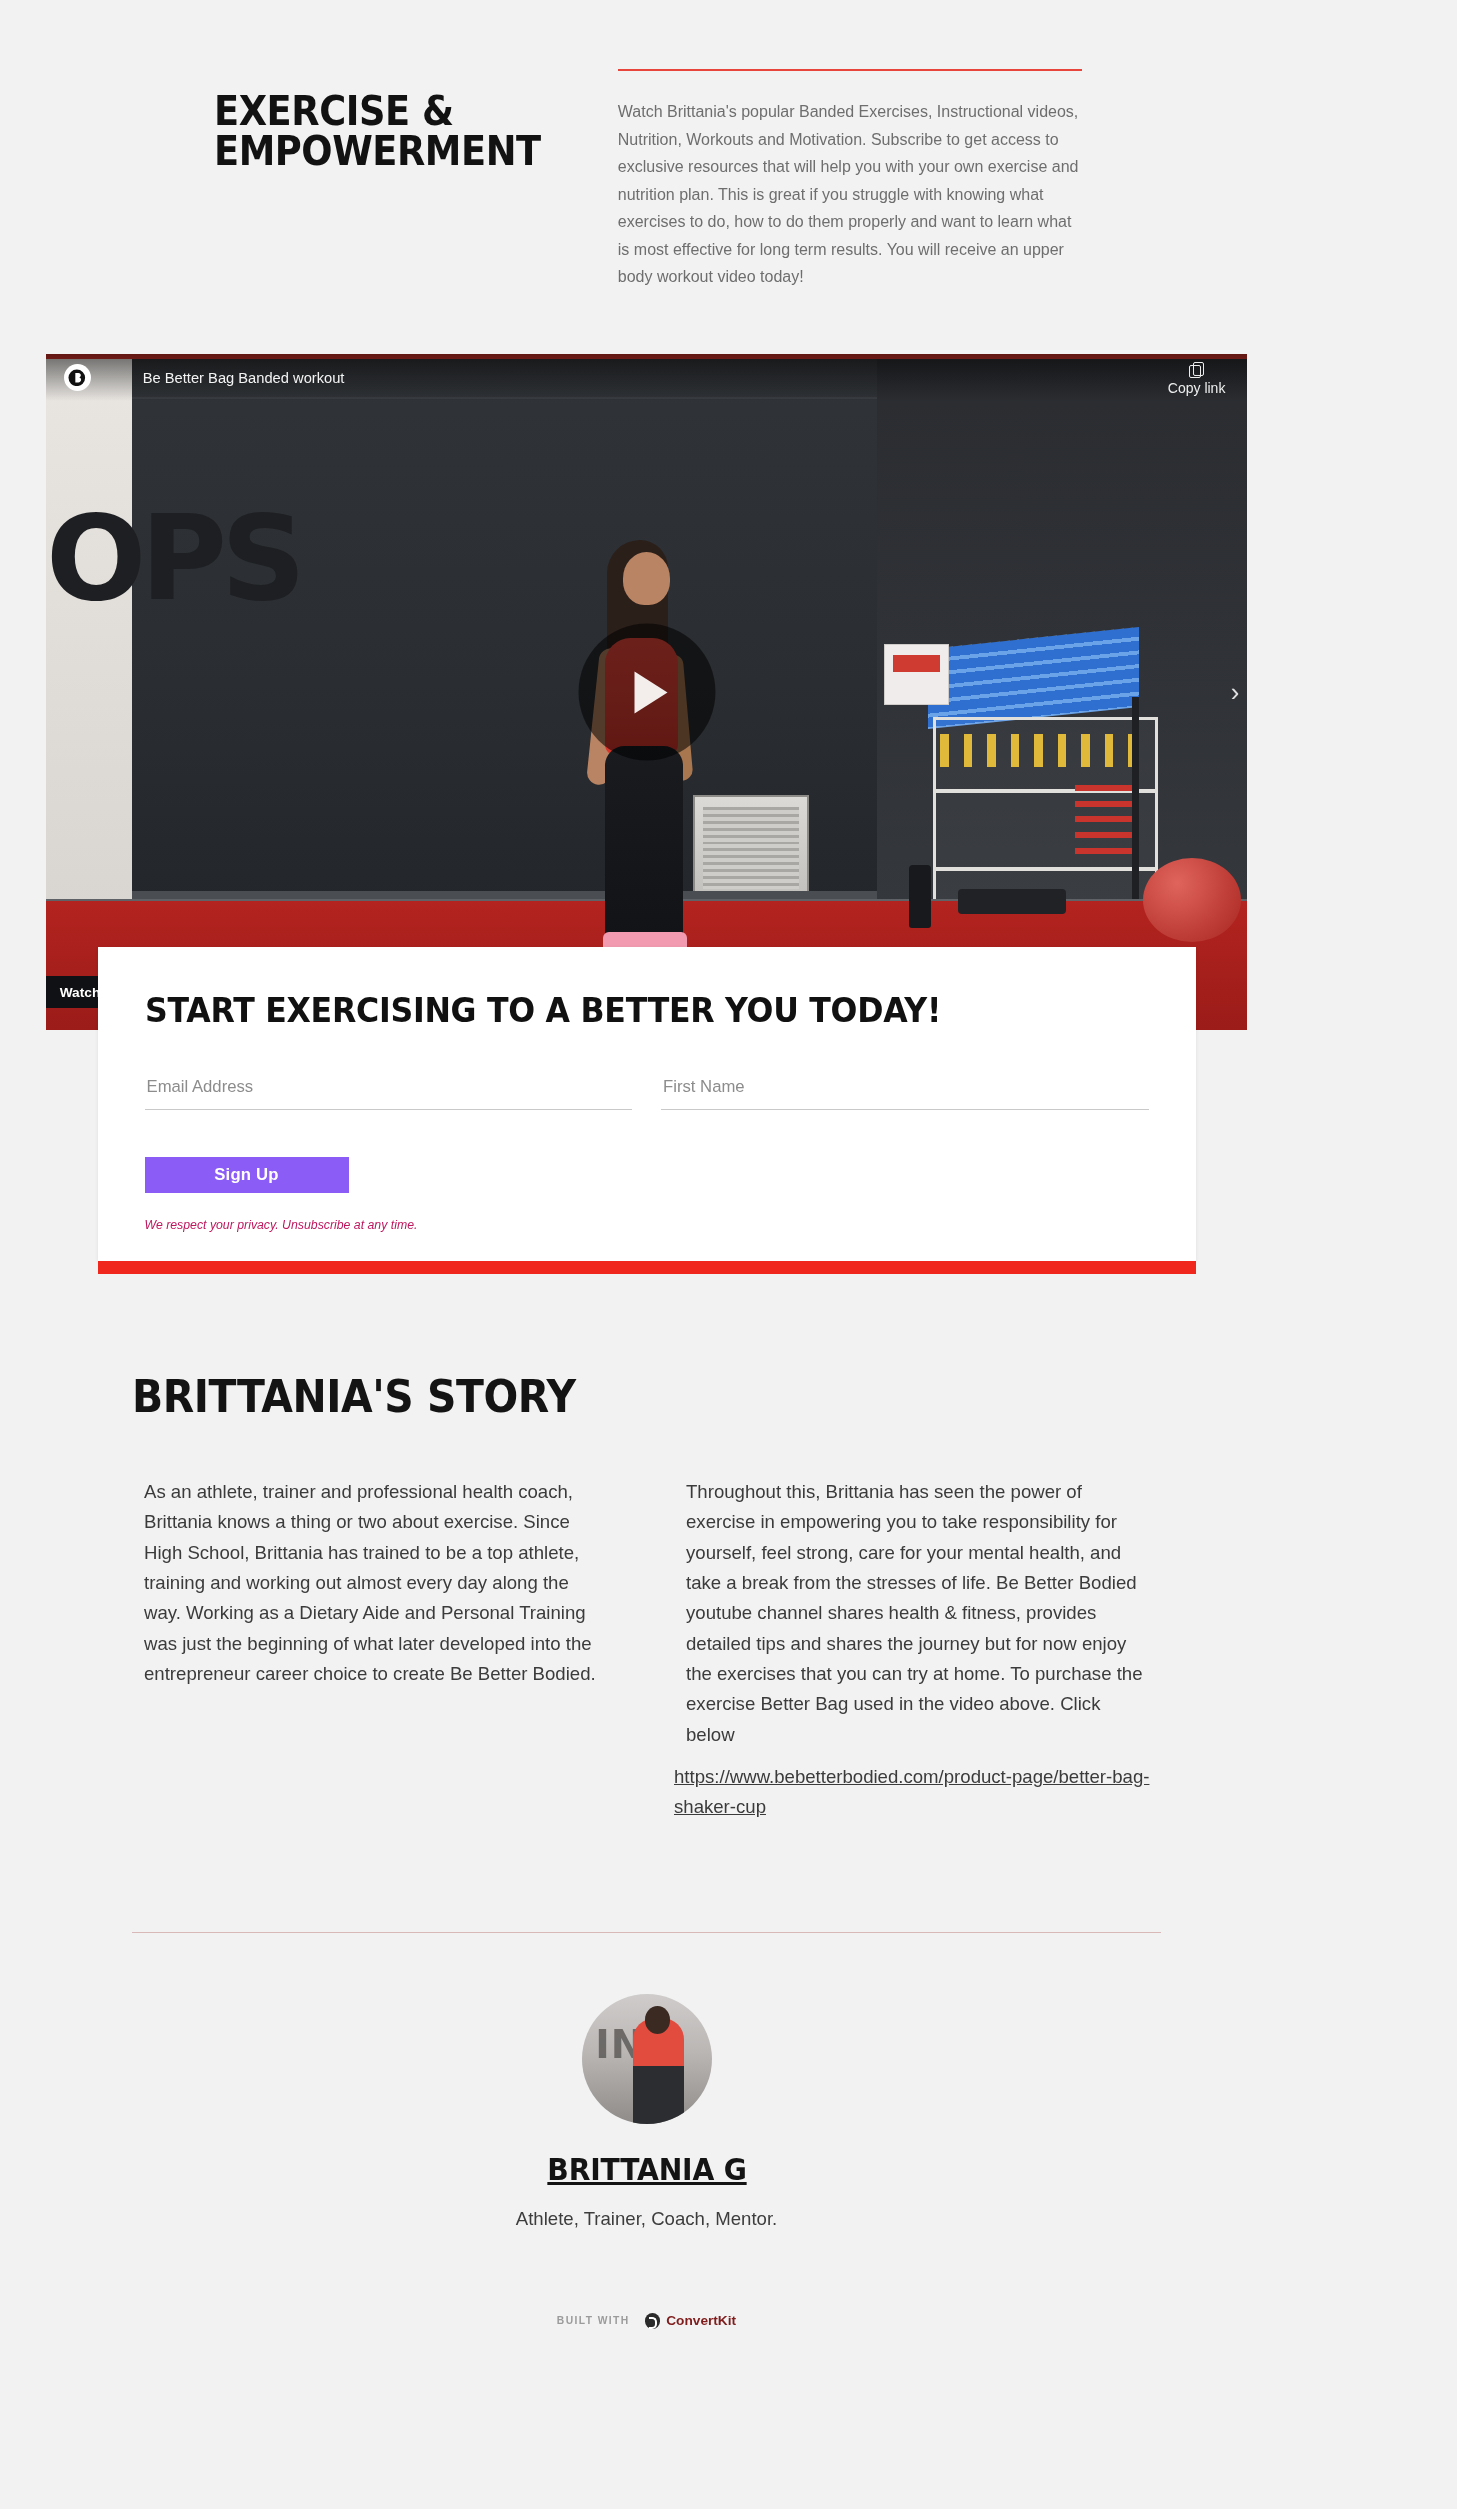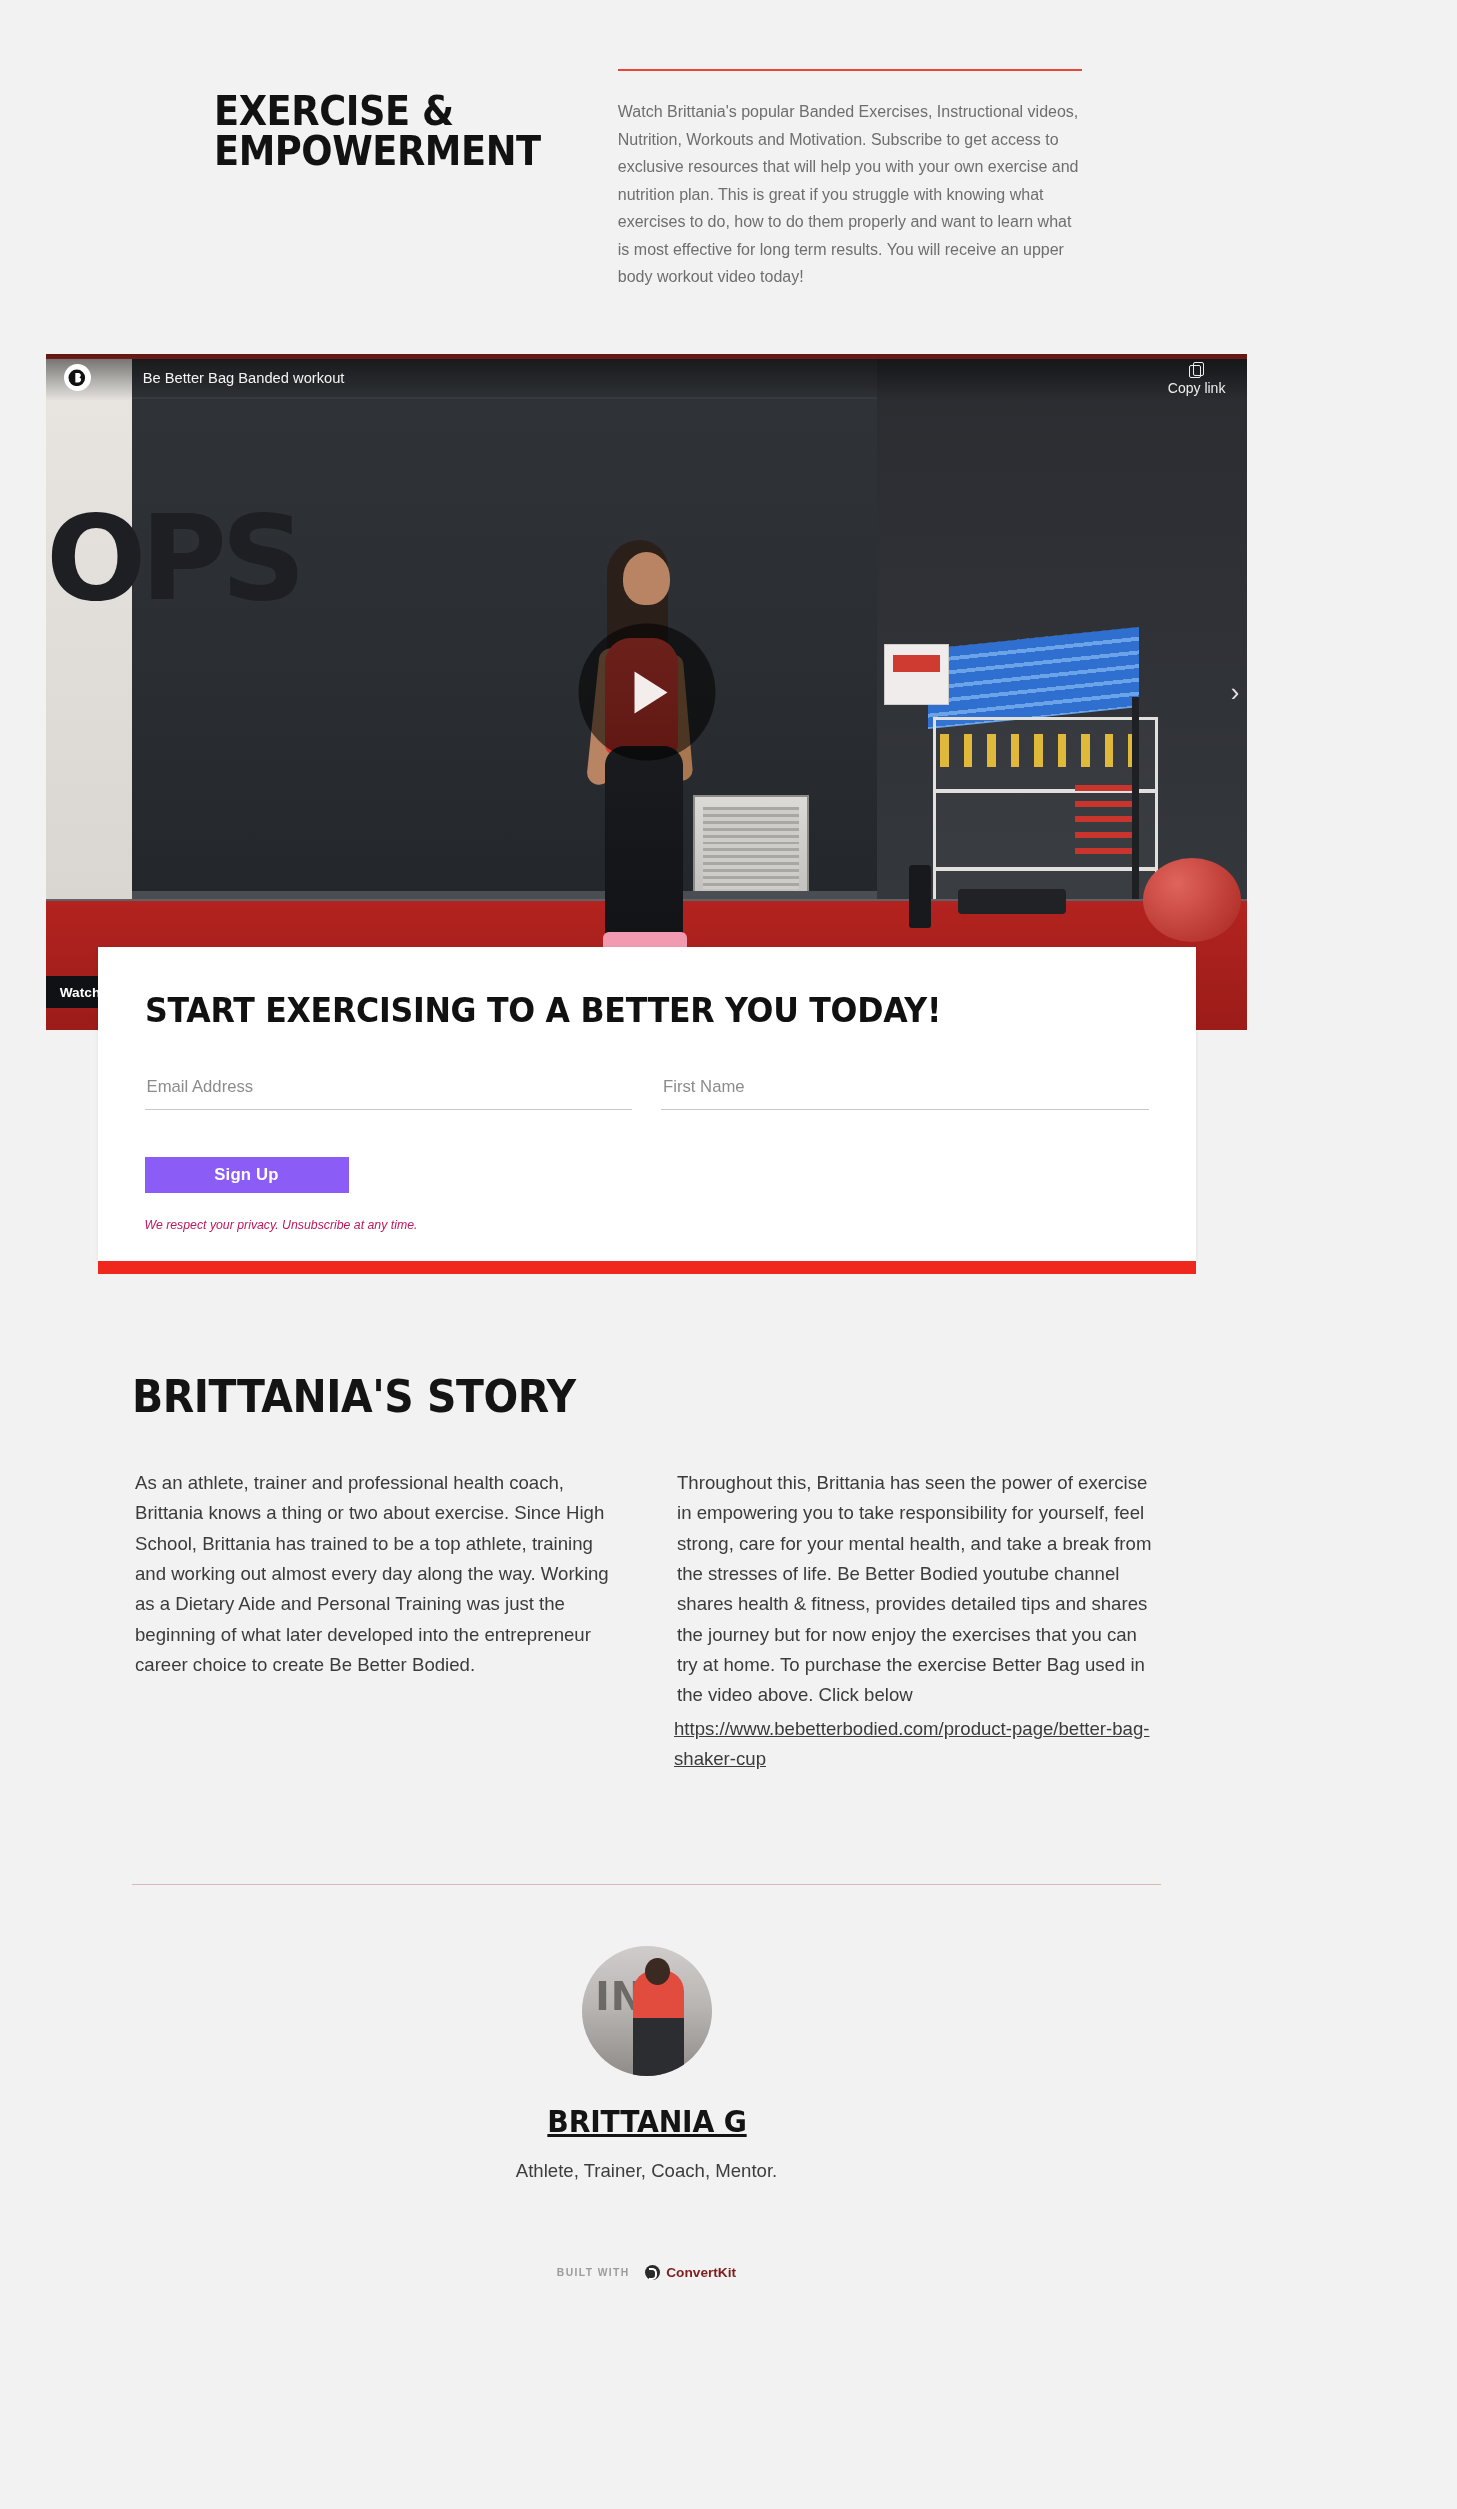--- a/index.html
+++ b/index.html
@@ -267,21 +267,21 @@
   
   .story { width: 1029px; margin: 110px auto 0; }
   .story h2 {
     font-family: "DejaVu Sans", sans-serif;
     font-weight: bold; font-size: 44px; color: #141414; margin: 0 0 43px;
     text-transform: uppercase; letter-spacing: -0.5px;
     transform: scaleX(0.93); transform-origin: left center;
   }
   .story-cols { display: flex; gap: 55px; }
   .story-col { flex: 1; font-size: 18.6px; line-height: 1.63; color: #3b3b3b; }
-  .story-col p { margin: 3px; }
+  .story-col p { margin: 12px; }
   .story-col a { color: #3b3b3b; text-decoration: underline; word-break: break-word; }
 
   .hr-thin {
     width: 1029px; height: 1px; background: #d9b9b7; margin: 110px auto 0;
   }
 
   
   .author { text-align: center; padding: 61px 0 27.4px; }
   .avatar {
     width: 130px; height: 130px; border-radius: 50%; margin: 0 auto 27.4px;

